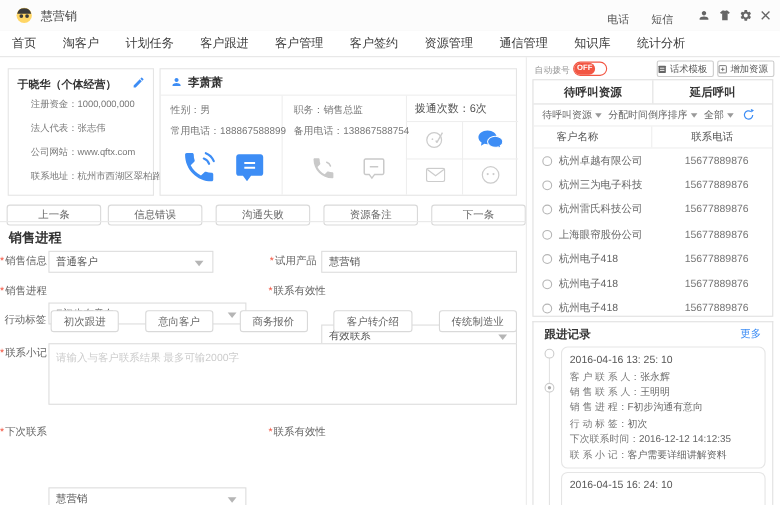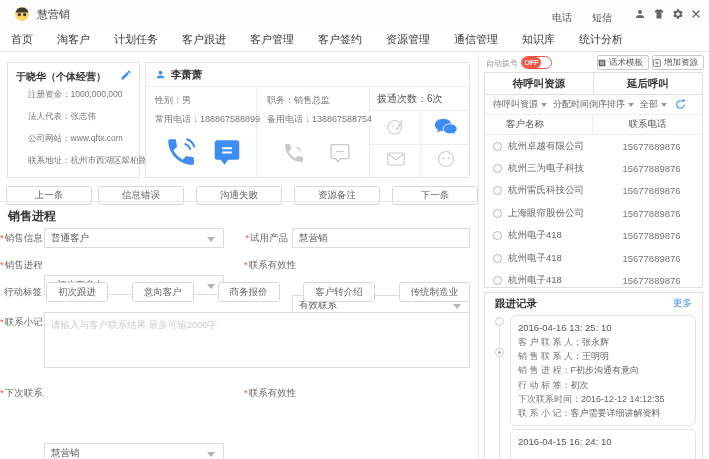--- a/index.html
+++ b/index.html
@@ -242,21 +242,21 @@
   <div class="abs act-btn" style="left:392px;width:86px;">
       <span>下一条</span>
     </div>
 
   <div class="abs sales-sep"></div>
   <div class="abs sec-title">销售进程</div>
 
   <div class="abs flabel" style="left:0;top:228px;">
     <span class="req">*</span><span>销售信息</span>
   </div>
-  <div class="abs select" style="left:44px;top:228px;width:180px;">
+  <div class="abs select" style="left:44px;top:228px;width:150px;">
     <span>普通客户</span>
   </div>
   <div class="abs flabel2" style="left:244px;top:228px;">
     <span class="req">*</span><span>试用产品</span>
   </div>
   <div class="abs input" style="left:292px;top:228px;width:178px;">
     <span>慧营销</span>
   </div>
 
   <div class="abs flabel" style="left:0;top:255px;">

